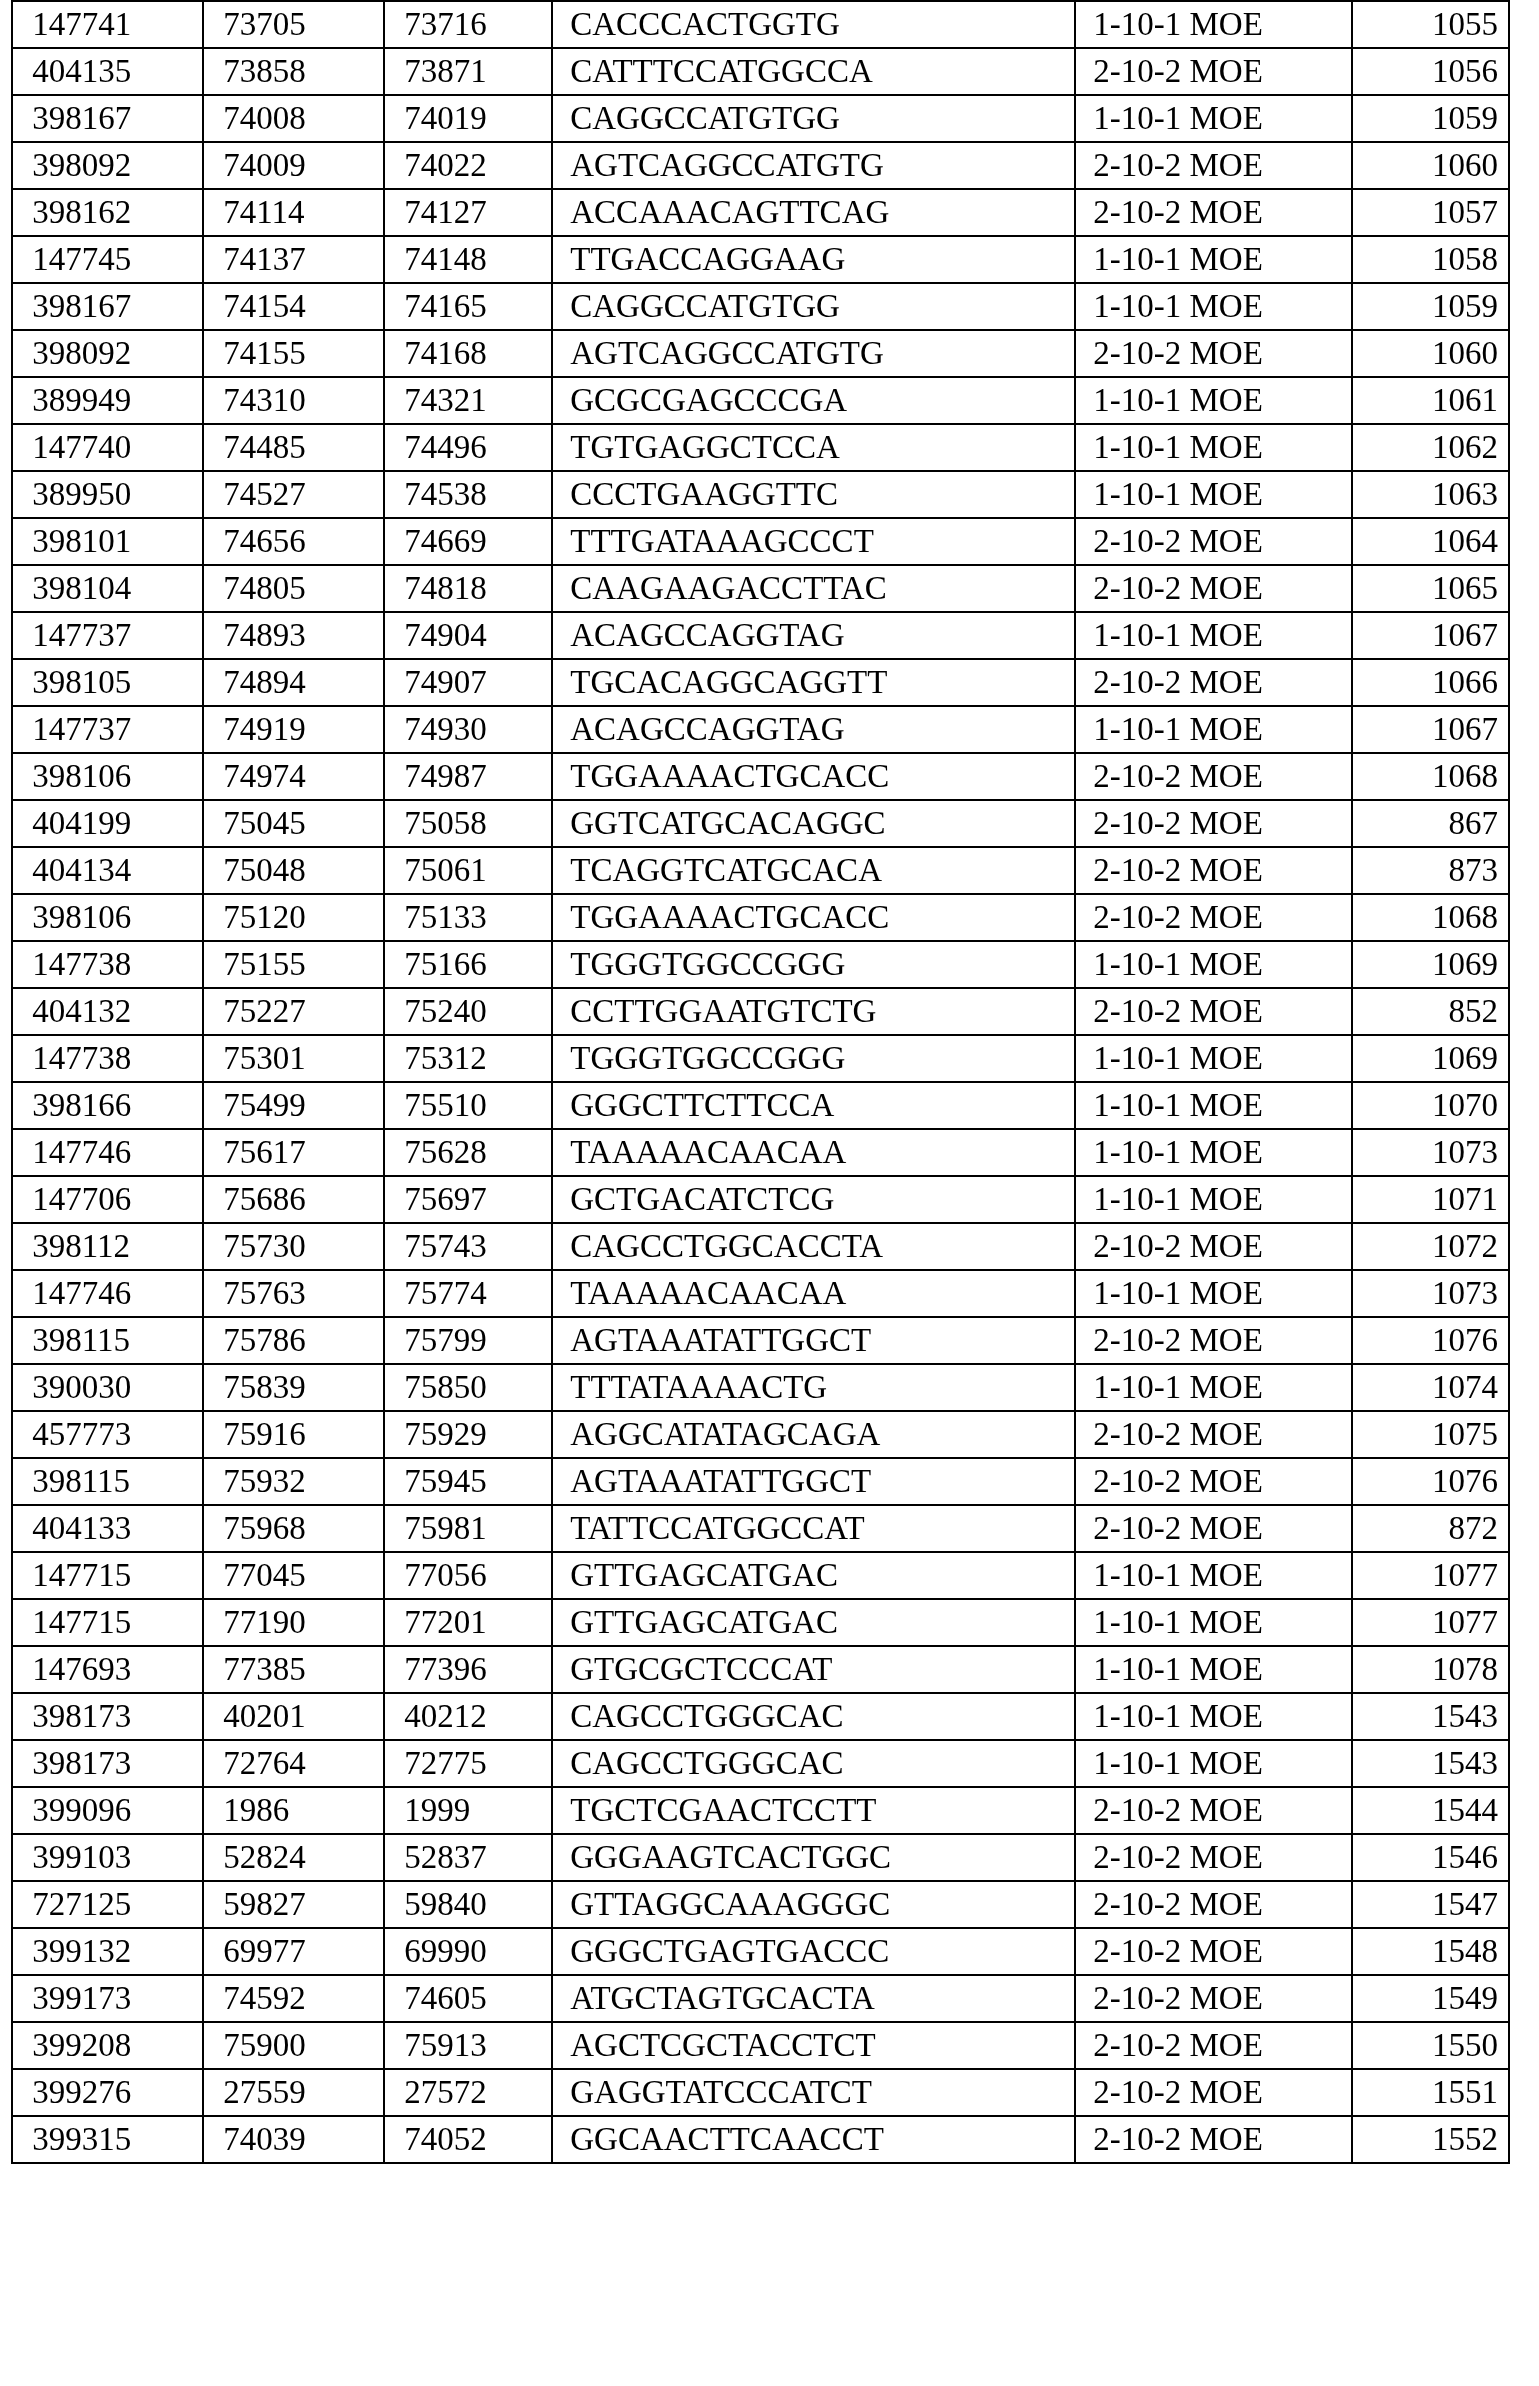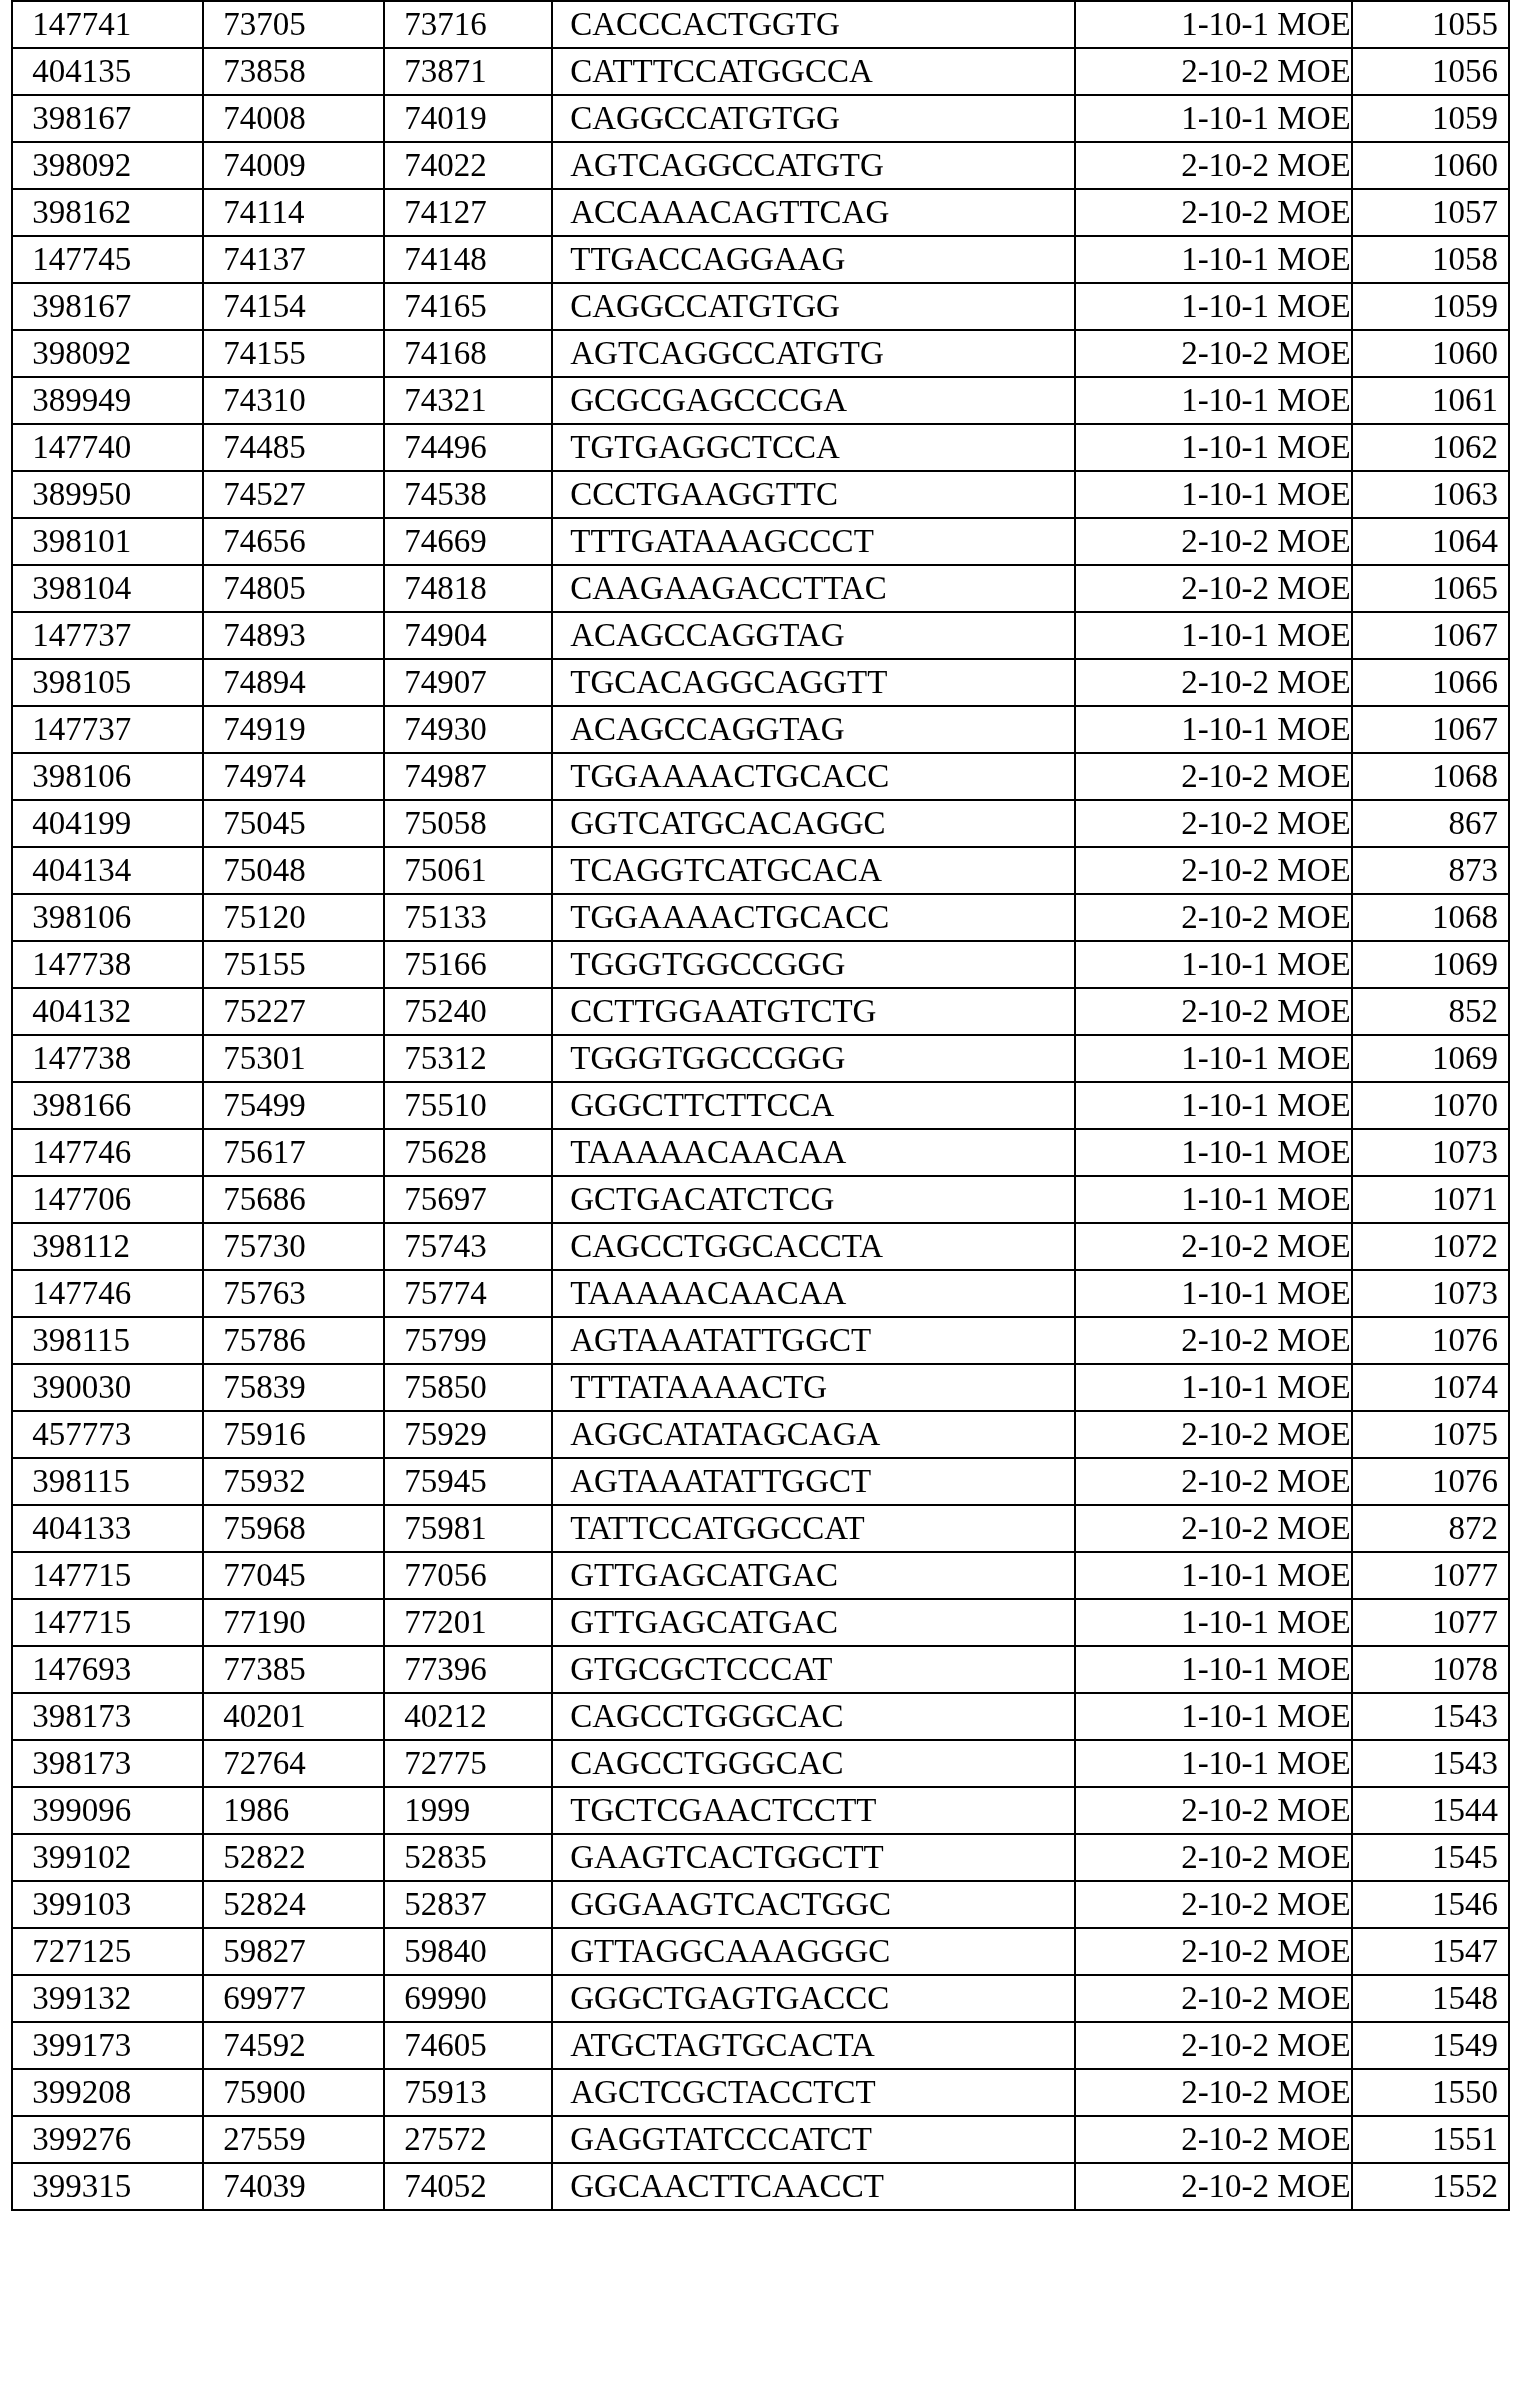--- a/index.html
+++ b/index.html
@@ -22,21 +22,21 @@
     vertical-align: middle;
   }
   col.c1 { width: 191px; }
   col.c2 { width: 181px; }
   col.c3 { width: 168px; }
   col.c4 { width: 523px; }
   col.c5 { width: 277px; }
   col.c6 { width: 157px; }
   td.num-right { text-align: right; padding: 0 9.8px 0 0 !important; }
   td.seqcell { padding-left: 17.6px !important; margin-left: 38px; }
-  td.chem { padding-left: 17.6px !important; text-align: right; }
+  td.chem { padding-left: 17.6px !important; }
 </style>
 </head>
 <body>
 
 <table class="seq">
   <colgroup>
     <col class="c1">
       <col class="c2">
       <col class="c3">
       <col class="c4">
@@ -350,28 +350,20 @@
       </tr>
       <tr>
         <td>399096</td>
         <td>1986</td>
         <td>1999</td>
         <td class="seqcell">TGCTCGAACTCCTT</td>
         <td class="chem">2-10-2 MOE</td>
         <td class="num-right">1544</td>
       </tr>
       <tr>
-        <td>399102</td>
-        <td>52822</td>
-        <td>52835</td>
-        <td class="seqcell">GAAGTCACTGGCTT</td>
-        <td class="chem">2-10-2 MOE</td>
-        <td class="num-right">1545</td>
-      </tr>
-      <tr>
         <td>399103</td>
         <td>52824</td>
         <td>52837</td>
         <td class="seqcell">GGGAAGTCACTGGC</td>
         <td class="chem">2-10-2 MOE</td>
         <td class="num-right">1546</td>
       </tr>
       <tr>
         <td>727125</td>
         <td>59827</td>

